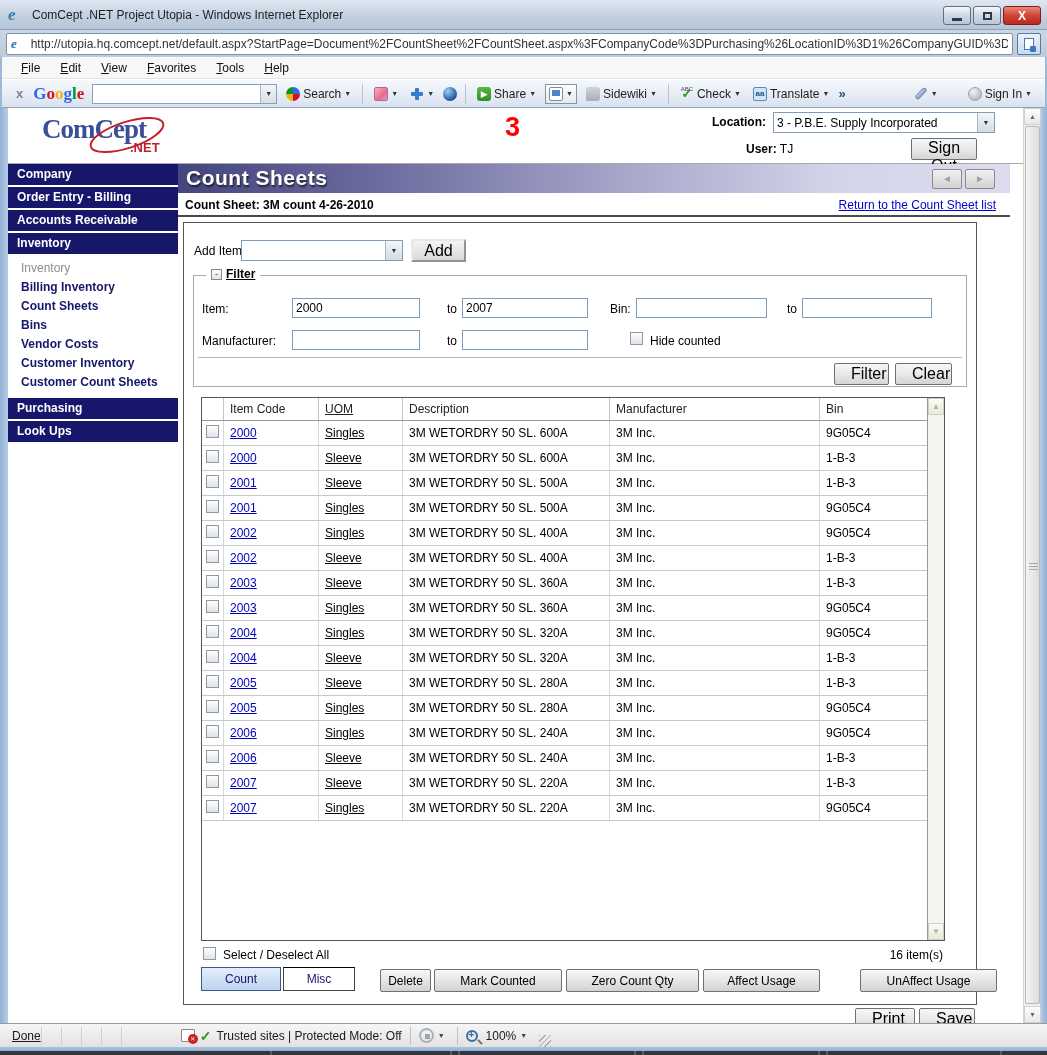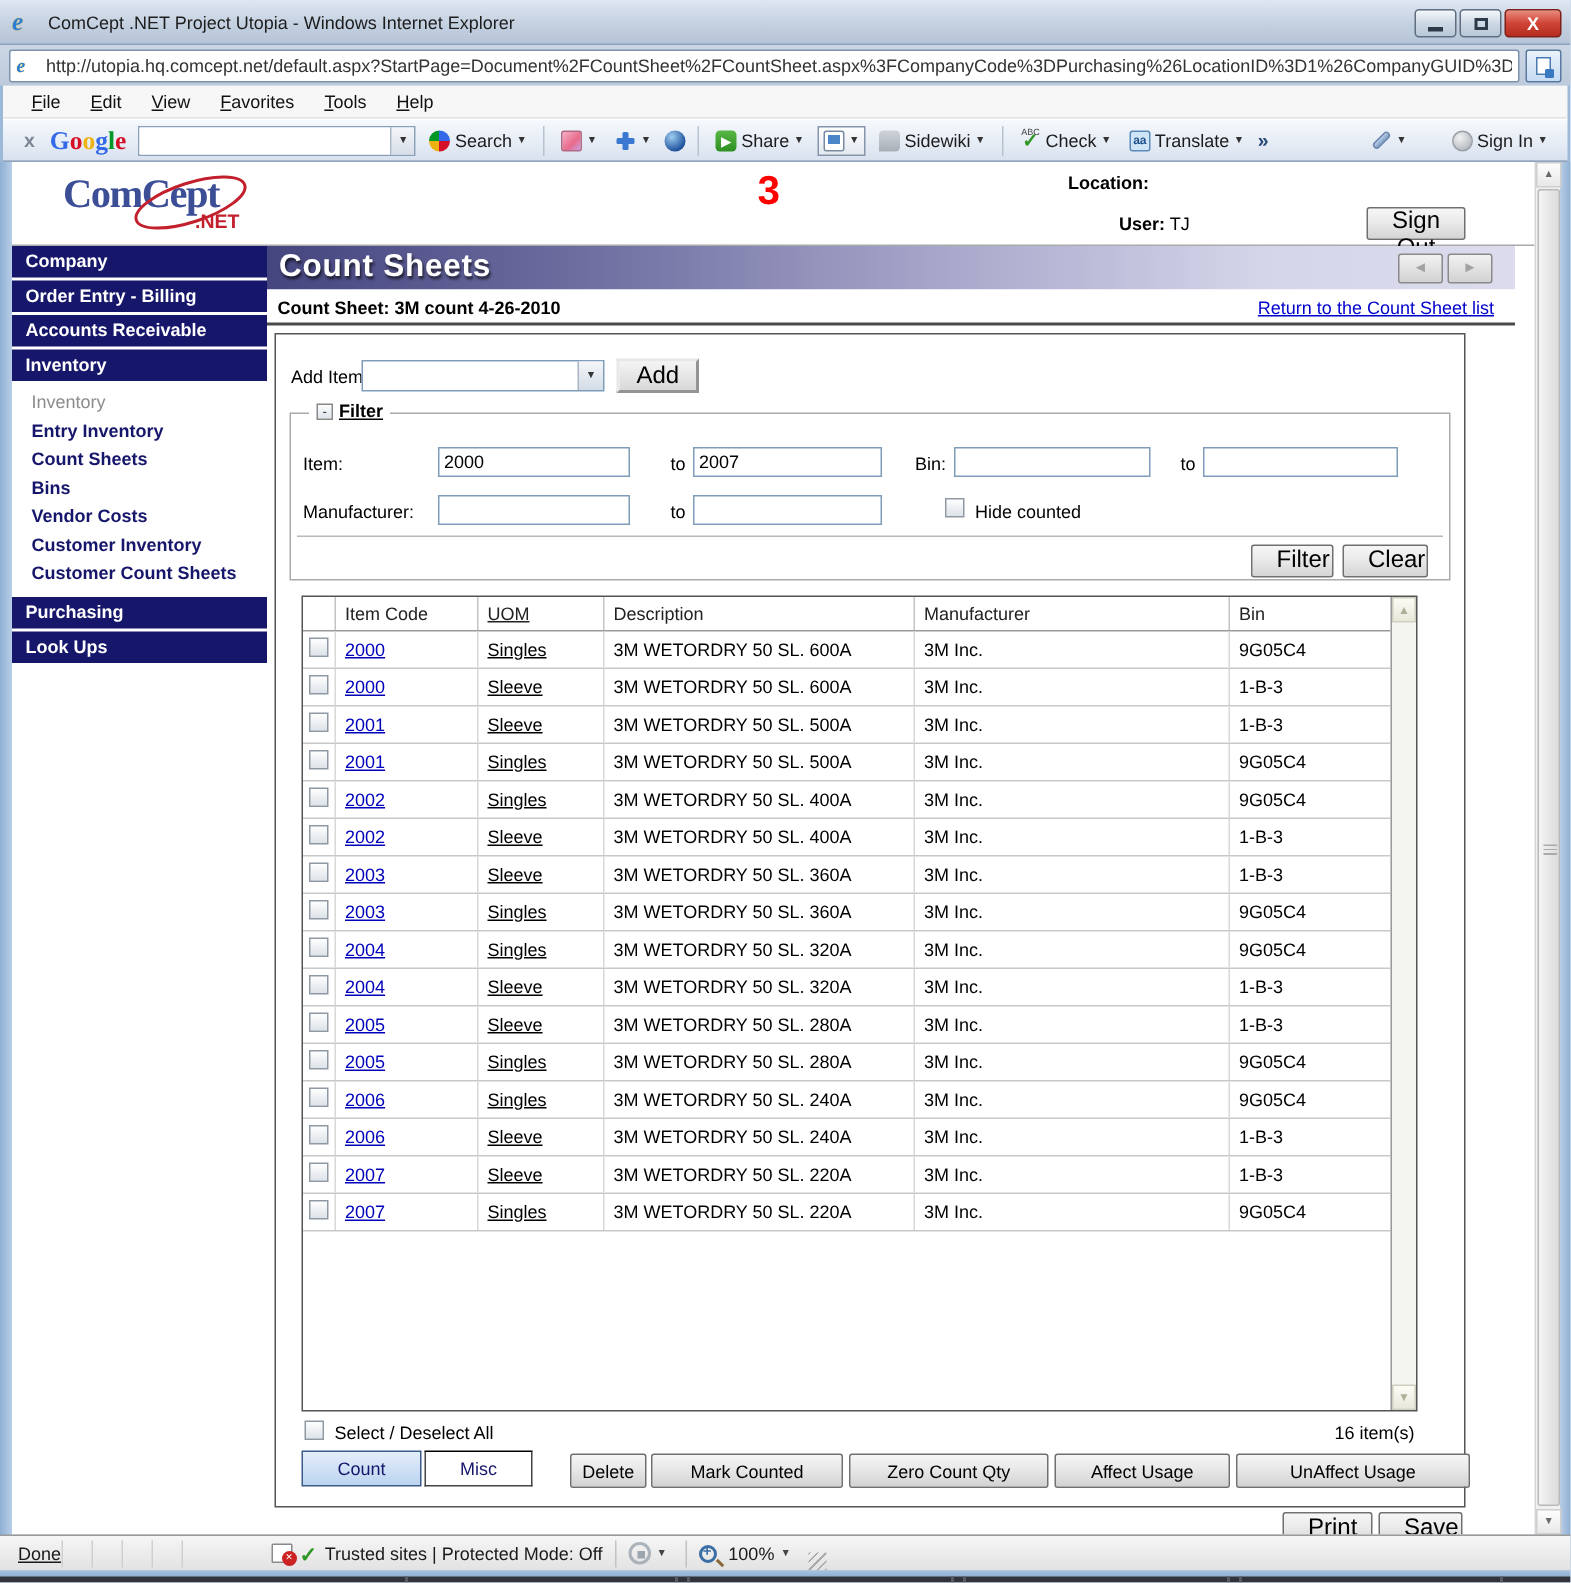--- a/index.html
+++ b/index.html
@@ -328,35 +328,39 @@
   <div class="page-header">
     <div class="logo">
       <span class="logo-main">ComCept</span>
       <span class="logo-net">.NET</span>
       <svg class="logo-swoosh" width="90" height="50">
         <ellipse cx="45" cy="25" rx="38" ry="13" fill="none" stroke="#c3202e" stroke-width="2" transform="rotate(-18 45 25)"></ellipse>
       </svg>
     </div>
     <div class="page-number">3</div>
     <div class="loc-label">Location:</div>
+    <div class="loc-select">
+      <span class="loc-value">3 - P.B.E. Supply Incorporated</span>
+      <span class="sel-arrow">▼</span>
+    </div>
     <div class="user-line">
       <span class="user-label">User:</span>
       <span>TJ</span>
     </div>
     <button class="sysbtn signout-btn">Sign Out</button>
   </div>
 
   <div class="sidebar" id="sidebar">
       <div class="side-header">Company</div>
       <div class="side-header">Order Entry - Billing</div>
       <div class="side-header">Accounts Receivable</div>
       <div class="side-header">Inventory</div>
       <div class="side-sub">
         <div class="side-current">Inventory</div>
-        <div class="side-link">Entry Inventory</div>
+        <div class="side-link">Billing Inventory</div>
         <div class="side-link">Count Sheets</div>
         <div class="side-link">Bins</div>
         <div class="side-link">Vendor Costs</div>
         <div class="side-link">Customer Inventory</div>
         <div class="side-link">Customer Count Sheets</div>
       </div>
       <div class="side-header">Purchasing</div>
       <div class="side-header">Look Ups</div>
     </div>
 
@@ -557,21 +561,21 @@
         <span class="item-count">16 item(s)</span>
       </div>
 
       <div class="tab tab-count">Count</div>
       <div class="tab tab-misc">Misc</div>
       <div id="actions">
           <button class="action-btn" style="left: 196px; width: 51px;">Delete</button>
           <button class="action-btn" style="left: 250px; width: 128px;">Mark Counted</button>
           <button class="action-btn" style="left: 382px; width: 133px;">Zero Count Qty</button>
           <button class="action-btn" style="left: 519px; width: 117px;">Affect Usage</button>
-          <button class="action-btn" style="left: 640px; width: 156px;">UnAffect Usage</button>
+          <button class="action-btn" style="left: 676px; width: 137px;">UnAffect Usage</button>
         </div>
     </div>
 
     <button class="sysbtn print-btn">Print</button>
     <button class="sysbtn save-btn">Save</button>
   </div>
 </div>
 
 <div class="statusbar">
   <span class="sb-done">Done</span>

